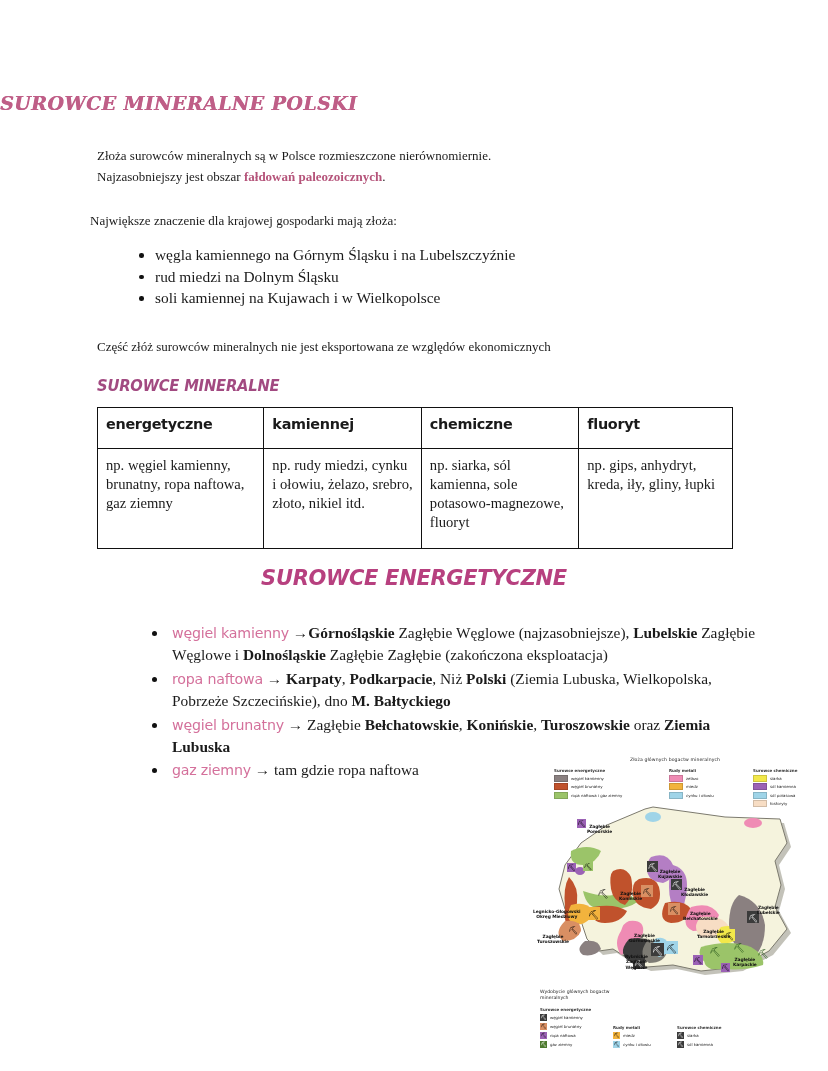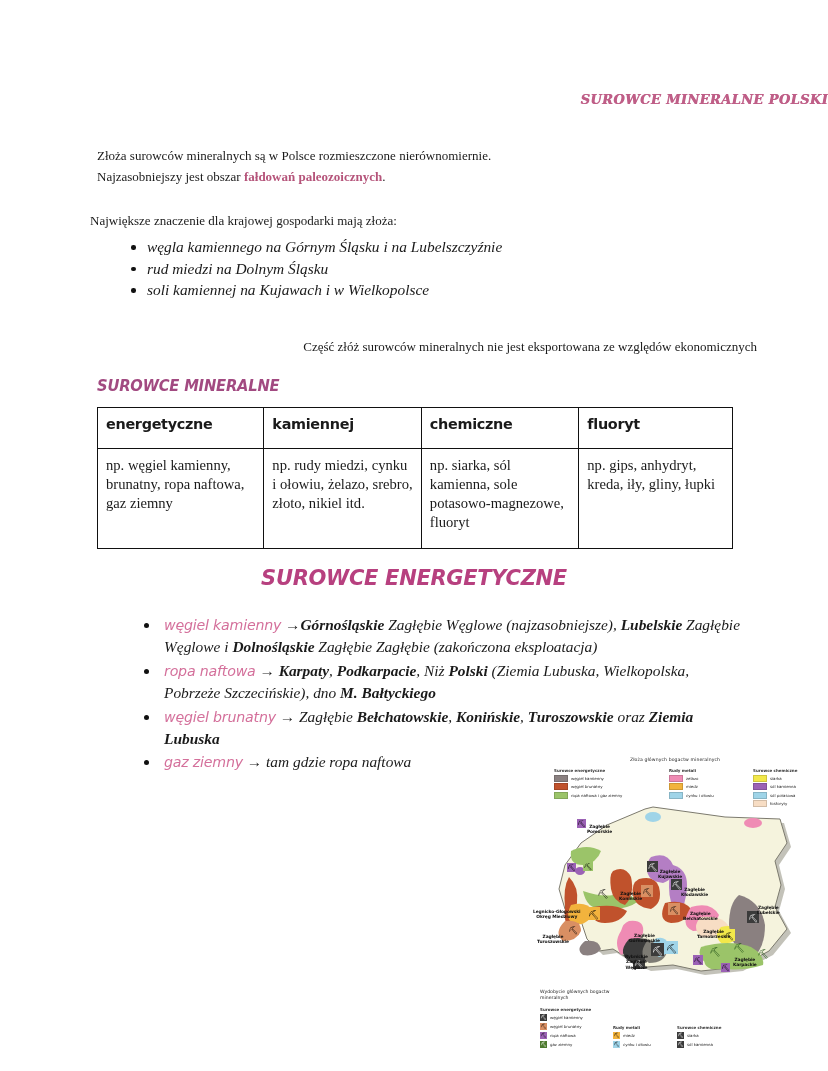--- a/index.html
+++ b/index.html
@@ -9,24 +9,24 @@
     font-family:"Liberation Serif", serif;
     color:#1a1a1a;
     position:relative;
     overflow:hidden;
   }
   .page{position:relative;width:828px;height:1071px;}
 
   
   .title-main{
     position:absolute;left:0;top:92px;width:828px;
-    text-align:right;
+    text-align:left;
     font-family:"DejaVu Serif", serif;
     font-weight:700;font-style:italic;
-    font-size:13px;letter-spacing:.4px;
+    font-size:19px;letter-spacing:.4px;
     color:#bf5e87;
     text-shadow:.4px 0 0 #bf5e87;
   }
   .h-surowce-min{
     position:absolute;left:97px;top:377px;
     font-family:"DejaVu Sans", sans-serif;
     font-weight:700;font-style:italic;
     font-size:15.5px;letter-spacing:-.2px;
     color:#a24a81;
     transform:scaleX(.95);transform-origin:left center;
@@ -41,27 +41,27 @@
   }
 
   
   .para{
     position:absolute;
     font-family:"Liberation Serif", serif;
     font-size:13px;line-height:21px;color:#1a1a1a;
   }
   #p-intro{left:97px;top:145px;width:650px;}
   #p-biggest{left:90px;top:210px;width:650px;}
-  #p-export{left:97px;top:336px;width:660px;text-align:right;}
+  #p-export{left:97px;top:336px;width:660px;}
 
   .pink-bold{color:#b5547a;font-weight:700;}
 
   
   ul.plain{
-    margin:8px;padding:0;list-style:none;font-style:italic;
+    margin:16px;padding:0;list-style:none;
   }
   ul.plain li{
     position:relative;
     padding-left:42px;
     font-size:15.4px;line-height:21.5px;
     font-family:"Liberation Serif", serif;
   }
   ul.plain li:before{
     content:"";
     position:absolute;left:26px;top:9px;

